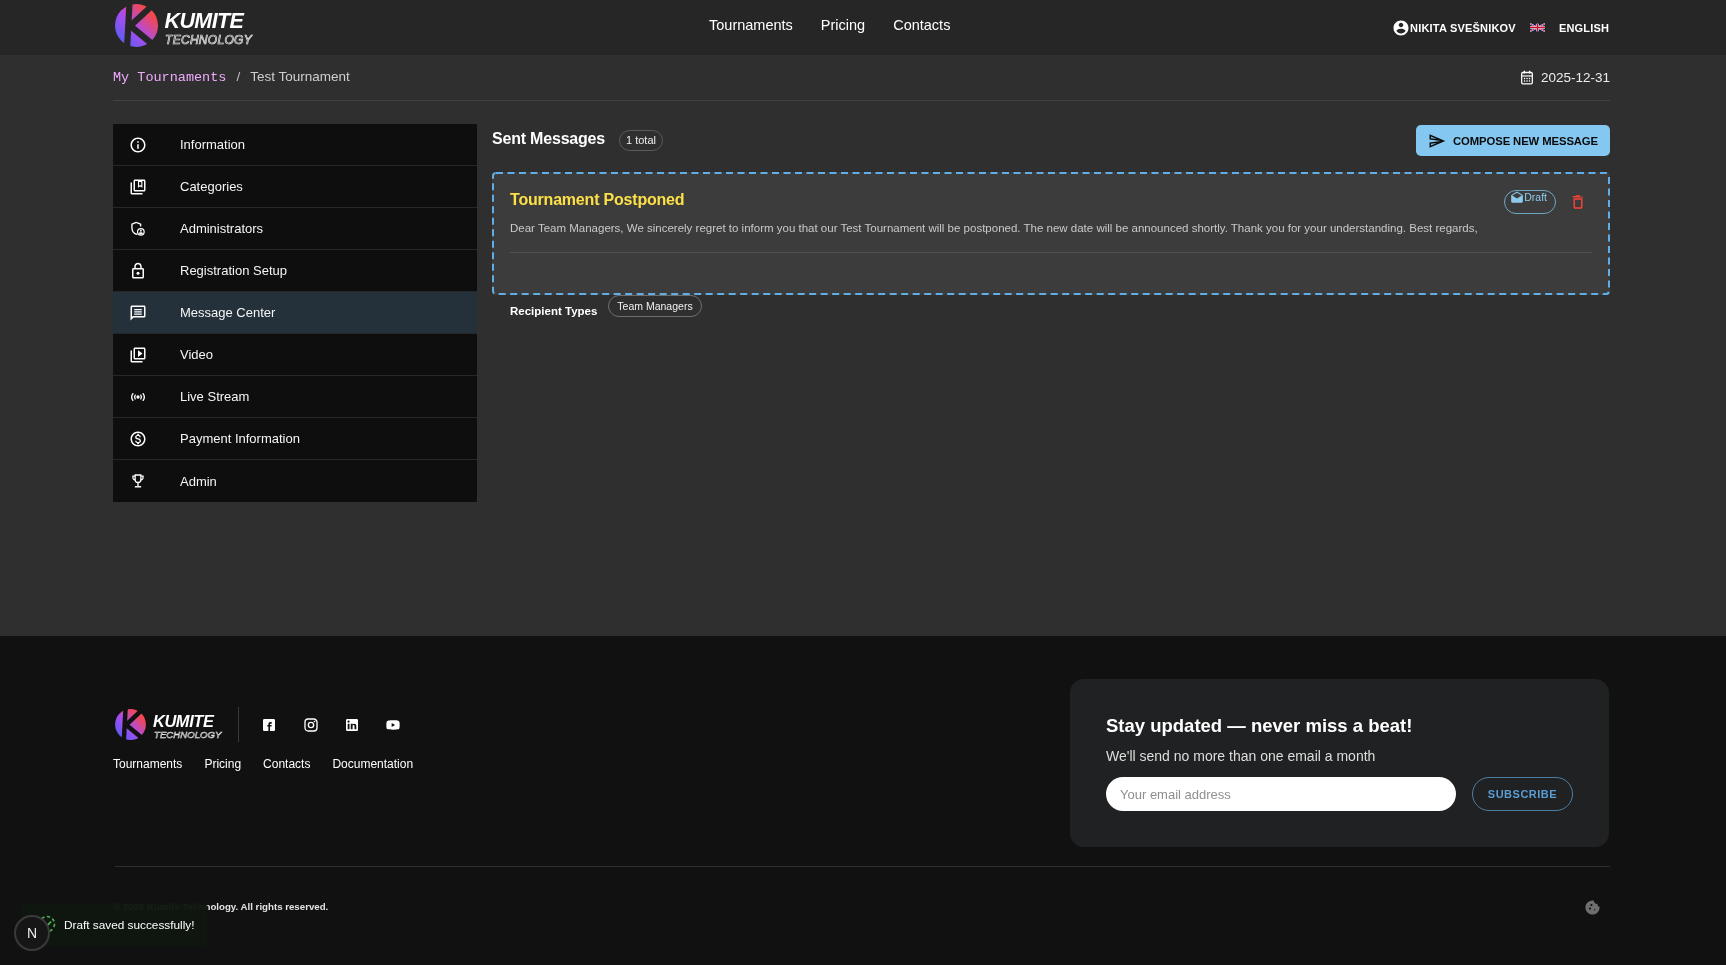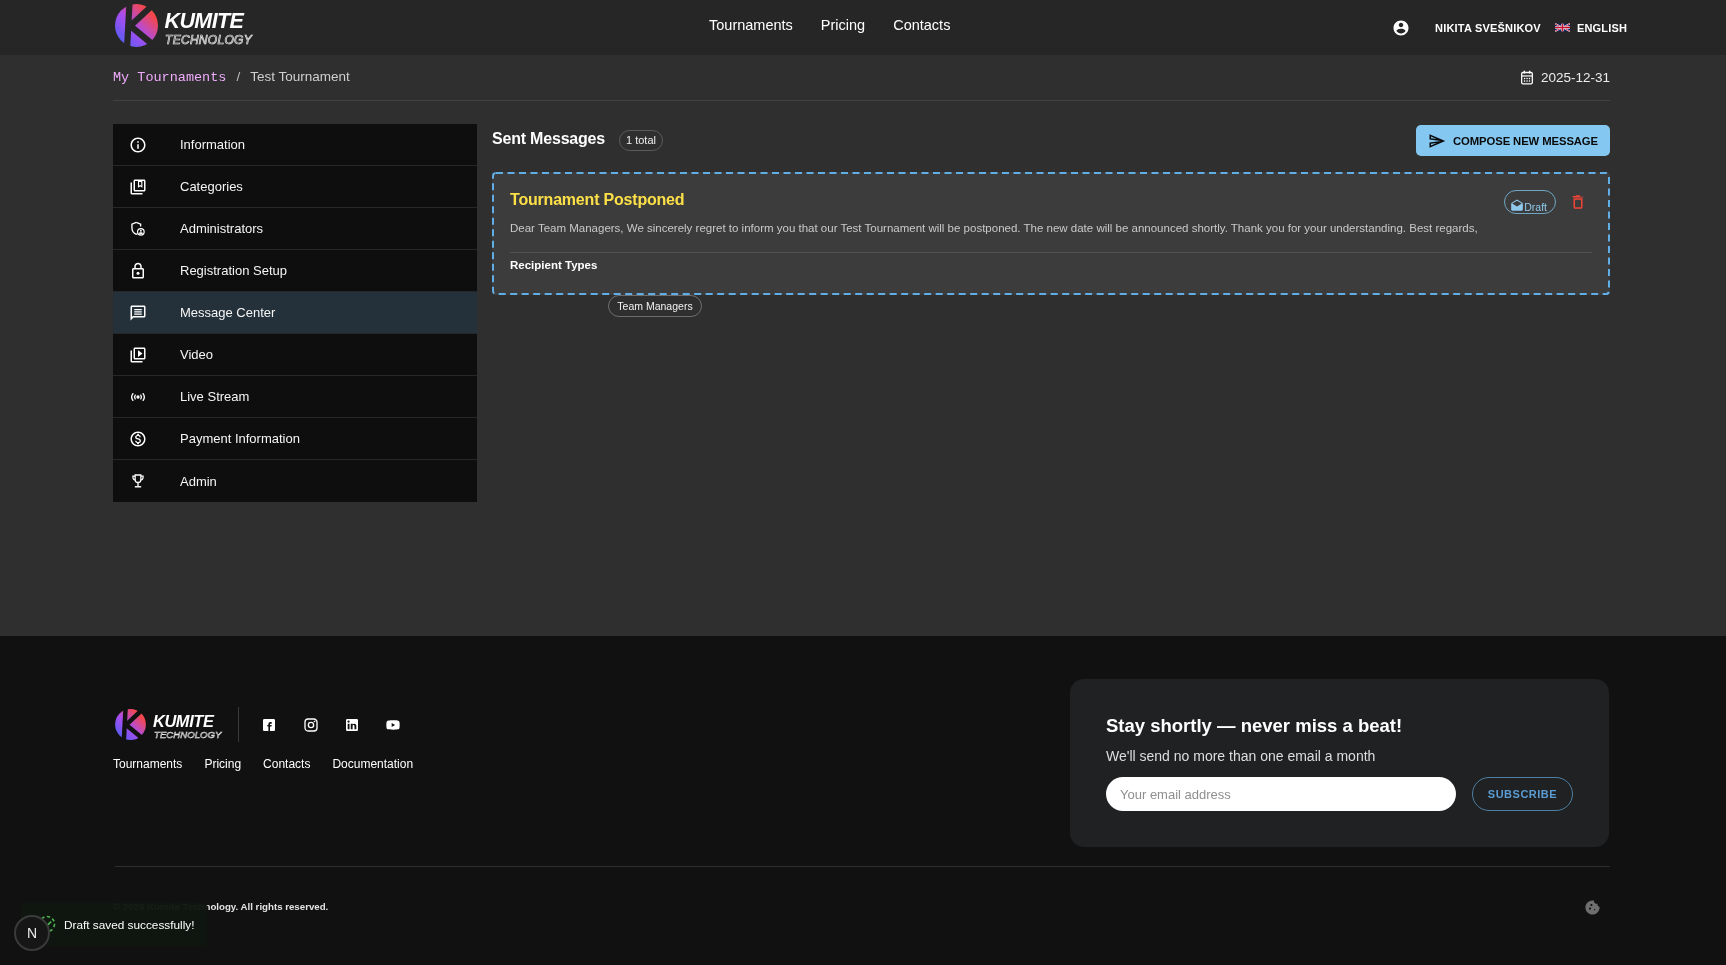--- a/index.html
+++ b/index.html
@@ -29,25 +29,25 @@
 .srow.active { background:#24313a; }
 
 
 #main-head { position:absolute; left:492px; top:124px; width:1118px; height:32px; }
 #sm-title { position:absolute; left:0; top:6px; color:#fff; font-size:16px; font-weight:bold; letter-spacing:-0.2px; }
 #sm-chip { position:absolute; left:127px; top:6px; height:21px; line-height:19px; border:1px solid #5c5c5c; border-radius:11px; color:#eee; font-size:11px; padding:0 6px; }
 #compose { position:absolute; right:0; top:1px; height:31px; background:#84c8f1; border-radius:5px; display:flex; align-items:center; gap:7px; padding:0 12px; color:#0b0b0b; font-size:11.3px; font-weight:bold; letter-spacing:-0.1px; }
 
 #card { position:absolute; left:492px; top:172px; width:1118px; height:123px; background:#3c3c3c; border-radius:3px; }
 #card-title { position:absolute; left:18px; top:19px; color:#fde047; font-size:16px; font-weight:bold; letter-spacing:-0.2px; }
-#draft-chip { position:absolute; right:54px; top:18px; height:24px; border:1px solid #6fa6c4; border-radius:12px; display:flex; align-items:flex-end; padding:0 8px 0 5px; color:#8fcaed; font-size:10.5px; }
+#draft-chip { position:absolute; right:54px; top:18px; height:24px; border:1px solid #6fa6c4; border-radius:12px; display:flex; align-items:flex-start; padding:0 8px 0 5px; color:#8fcaed; font-size:10.5px; }
 #trash { position:absolute; right:23px; top:21px; width:18px; height:18px; }
 #card-body { position:absolute; left:18px; top:50px; color:#c9c9c9; font-size:11.5px; white-space:nowrap; }
 #card-div { position:absolute; left:18px; right:18px; top:80px; border-top:1px solid #525252; }
-#card-foot { position:absolute; left:18px; top:87px; display:flex; align-items:flex-start; gap:11px; }
+#card-foot { position:absolute; left:18px; top:87px; display:flex; align-items:flex-end; gap:11px; }
 #card-foot b { color:#fff; font-size:11.5px; }
 #rt-chip { border:1px solid #6e6e6e; border-radius:12px; color:#f0f0f0; font-size:10.5px; padding:4px 8px;margin-top:36px; }
 
 
 #footer { position:absolute; left:0; top:636px; width:1726px; height:329px; background:#111111; }
 #f-logo { position:absolute; left:115px; top:709px; }
 #f-vline { position:absolute; left:238px; top:707px; width:1px; height:35px; background:#3a3a3a; }
 .soc { position:absolute; top:716.5px; width:16px; height:16px; }
 #f-links { position:absolute; left:113px; top:757px; display:flex; gap:22px; color:#fff; font-size:12px; }
 #news { position:absolute; left:1070px; top:679px; width:539px; height:168px; background:#202122; border-radius:14px; }
@@ -93,29 +93,29 @@
   </div>
   <div id="nav-center">
     <span class="navlink">Tournaments</span>
         <span class="navlink">Pricing</span>
         <span class="navlink">Contacts</span>
   </div>
   <div id="nav-right">
     <svg width="18" height="18" viewBox="0 0 24 24" fill="#fff">
           <path d="M12 2C6.48 2 2 6.48 2 12s4.48 10 10 10 10-4.48 10-10S17.52 2 12 2zm0 3c1.66 0 3 1.34 3 3s-1.34 3-3 3-3-1.34-3-3 1.34-3 3-3zm0 14.2c-2.5 0-4.71-1.28-6-3.22.03-1.99 4-3.08 6-3.08 1.99 0 5.97 1.09 6 3.08-1.29 1.94-3.5 3.22-6 3.22z"></path>
         </svg>
-    <span class="uname" style="margin-left:25px;">NIKITA SVEŠNIKOV</span>
+    <span class="uname" style="margin-left:0;">NIKITA SVEŠNIKOV</span>
     <svg width="15" height="11" viewBox="0 0 60 30" style="margin-left:14px;">
       <rect width="60" height="30" fill="#012169"></rect>
       <path d="M0,0 60,30 M60,0 0,30" stroke="#fff" stroke-width="6"></path>
       <path d="M0,0 60,30 M60,0 0,30" stroke="#C8102E" stroke-width="3"></path>
       <path d="M30,0 V30 M0,15 H60" stroke="#fff" stroke-width="10"></path>
       <path d="M30,0 V30 M0,15 H60" stroke="#C8102E" stroke-width="6"></path>
     </svg>
-    <span class="uname" style="margin-left:7px;">ENGLISH</span>
+    <span class="uname" style="margin-left:14px;">ENGLISH</span>
   </div>
 </div>
 
 <div id="crumb"><a>My Tournaments</a><span style="margin:0 10px;">/</span><span style="color:#cfcfcf;">Test Tournament</span></div>
 <div id="daterow">
   <svg width="16" height="17" viewBox="0 0 24 25">
         <g fill="none" stroke="#fff">
           <rect x="4" y="5" width="16" height="17" rx="2" stroke-width="1.9"></rect>
           <path d="M8 2.5v4M16 2.5v4" stroke-width="2.2"></path>
           <path d="M4.5 10.2h15" stroke-width="1.8"></path>
@@ -272,21 +272,21 @@
       <path d="M10 15l5.19-3L10 9v6m11.56-7.83c.13.47.22 1.1.28 1.9.07.8.1 1.49.1 2.09L22 12c0 2.19-.16 3.8-.44 4.83-.25.9-.83 1.48-1.73 1.73-.47.13-1.33.22-2.65.28-1.3.07-2.49.1-3.59.1L12 19c-4.19 0-6.8-.16-7.83-.44-.9-.25-1.48-.83-1.73-1.73-.13-.47-.22-1.1-.28-1.9-.07-.8-.1-1.49-.1-2.09L2 12c0-2.19.16-3.8.44-4.83.25-.9.83-1.48 1.73-1.73.47-.13 1.33-.22 2.65-.28 1.3-.07 2.49-.1 3.59-.1L12 5c4.19 0 6.8.16 7.83.44.9.25 1.48.83 1.73 1.73z"></path>
     </svg>
 <div id="f-links">
       <span>Tournaments</span>
       <span>Pricing</span>
       <span>Contacts</span>
       <span>Documentation</span>
     </div>
 
 <div id="news">
-  <h3>Stay shortly — never miss a beat!</h3>
+  <h3>Stay updated — never miss a beat!</h3>
   <p>We'll send no more than one email a month</p>
   <input placeholder="Your email address" style="">
   <div id="subs">SUBSCRIBE</div>
 </div>
 <div id="f-div"></div>
 <div id="copyr">© 2025 Kumite Technology. All rights reserved.</div>
 
 <div id="toast">
   <svg class="tic" viewBox="0 0 24 24" fill="none" stroke="#4caf50" stroke-width="2">
         <circle cx="12" cy="12" r="9" stroke-dasharray="4 3"></circle>

